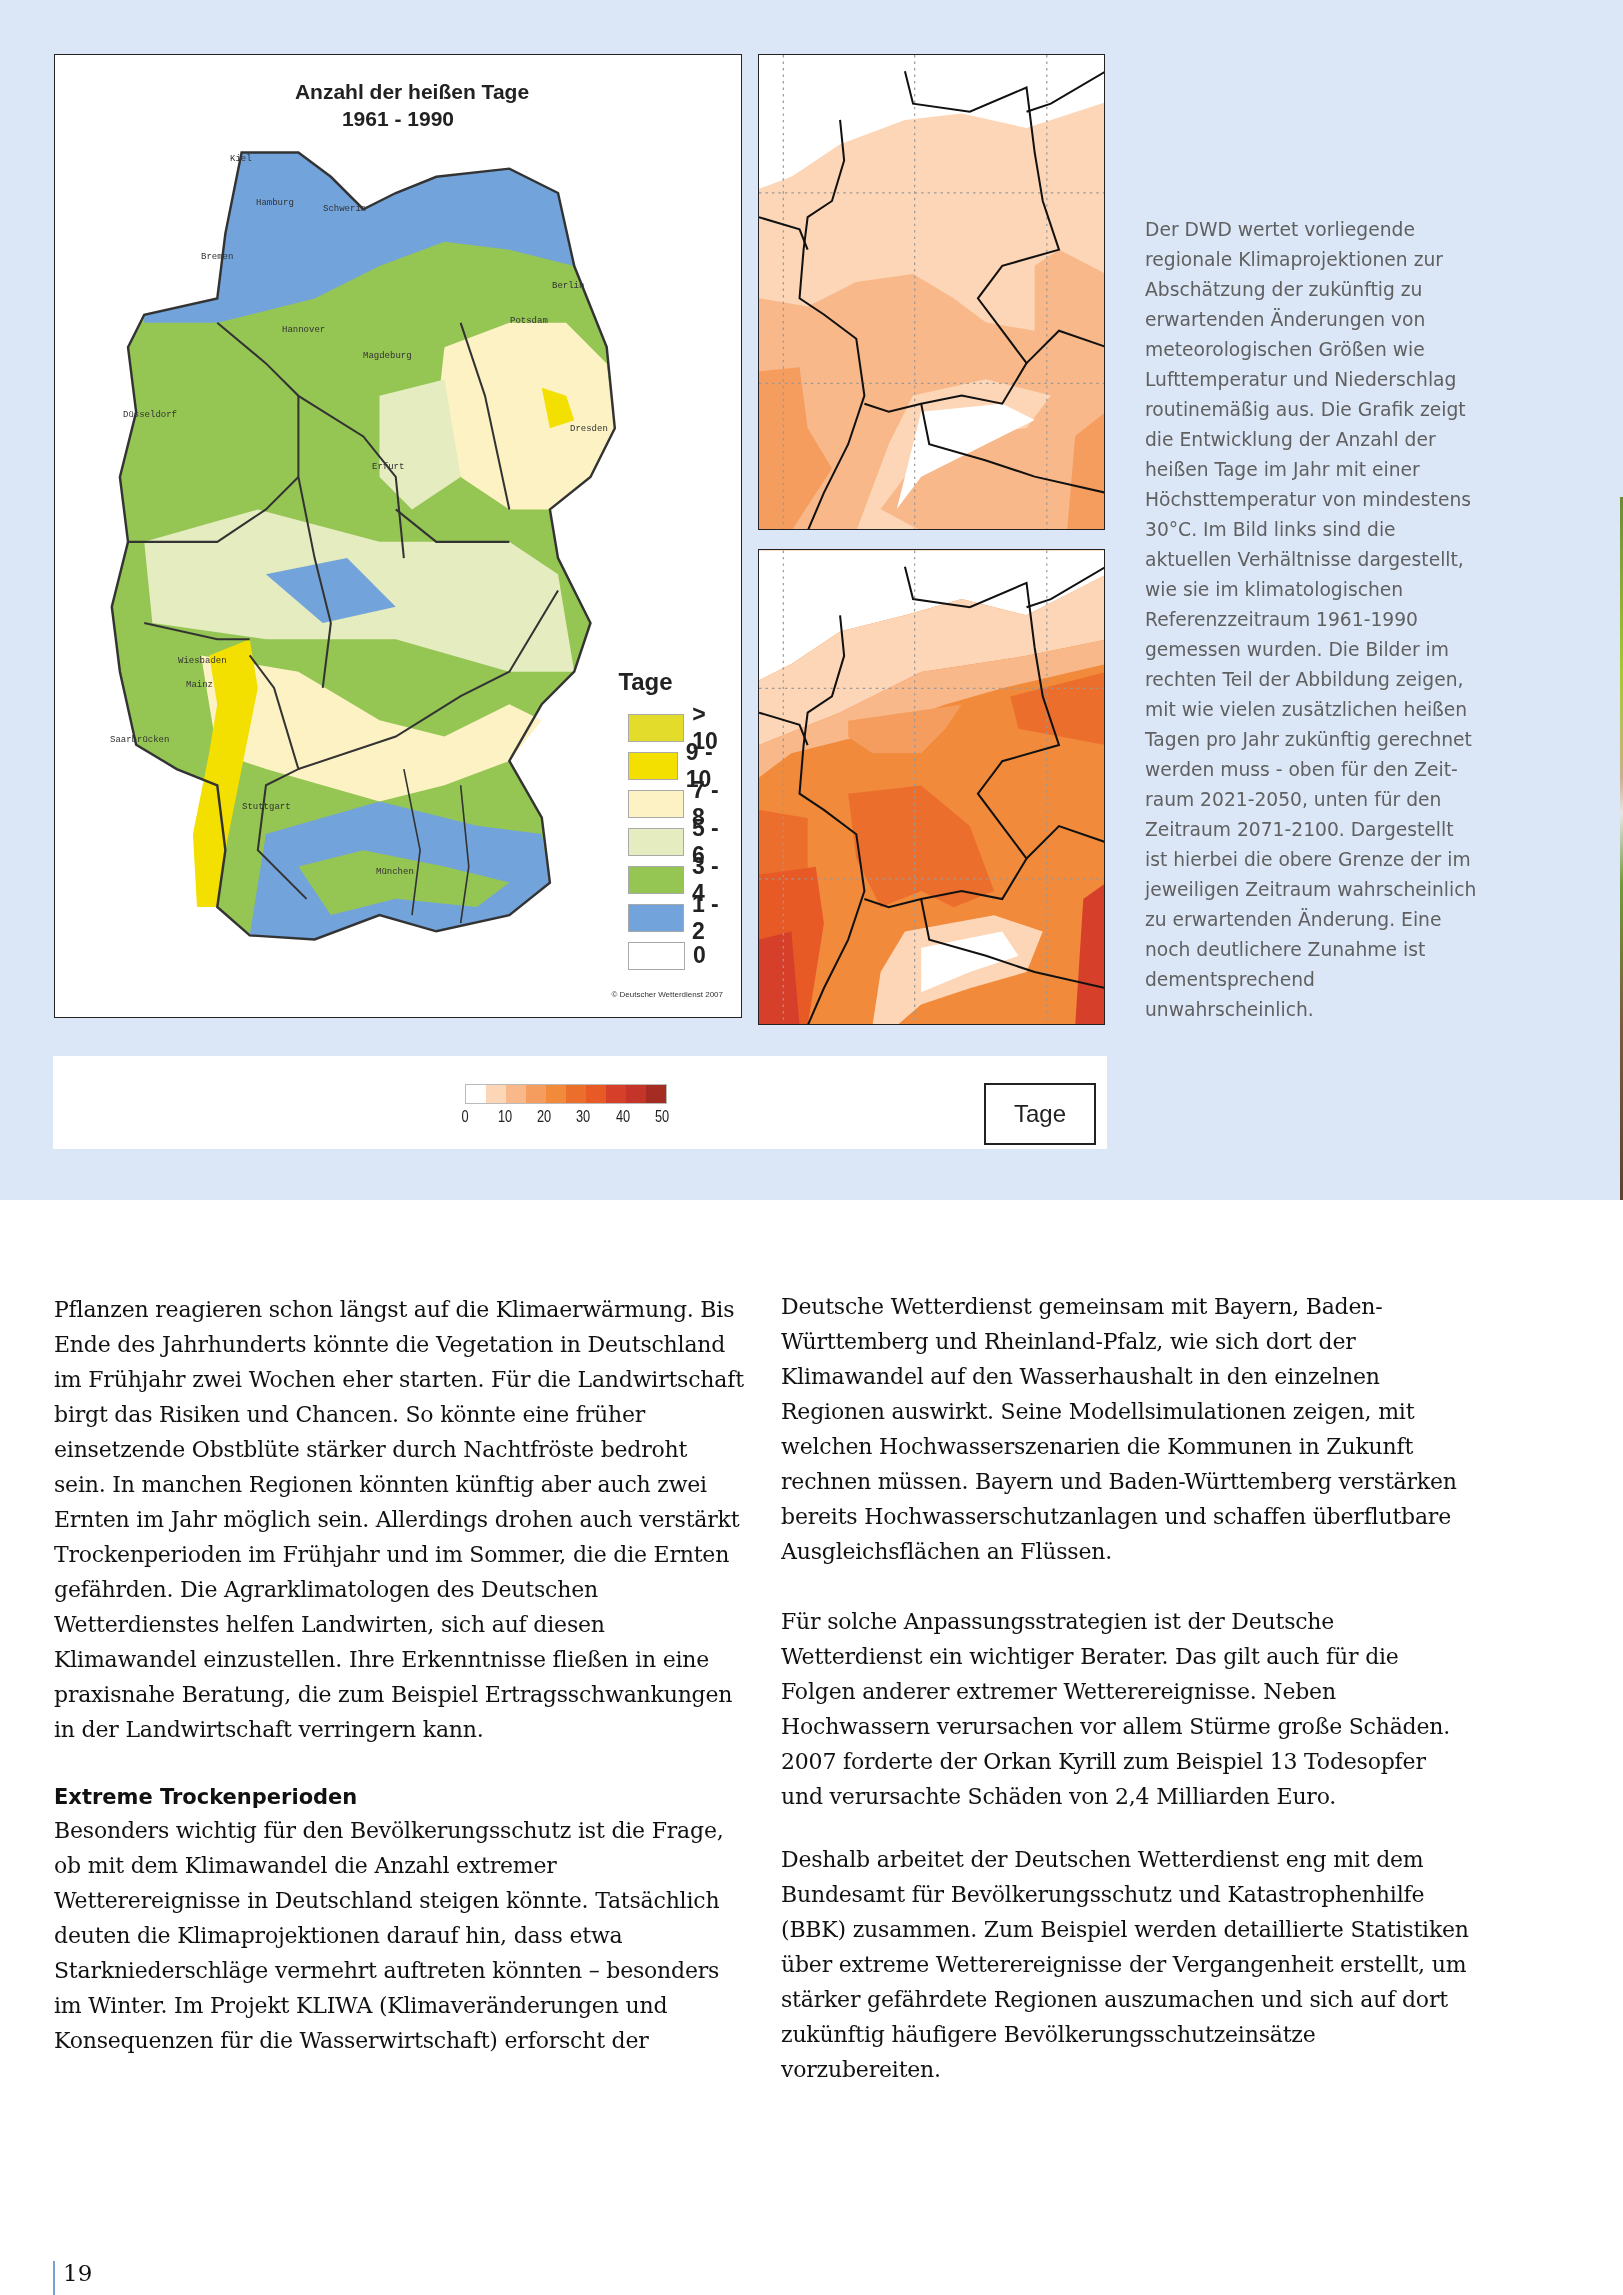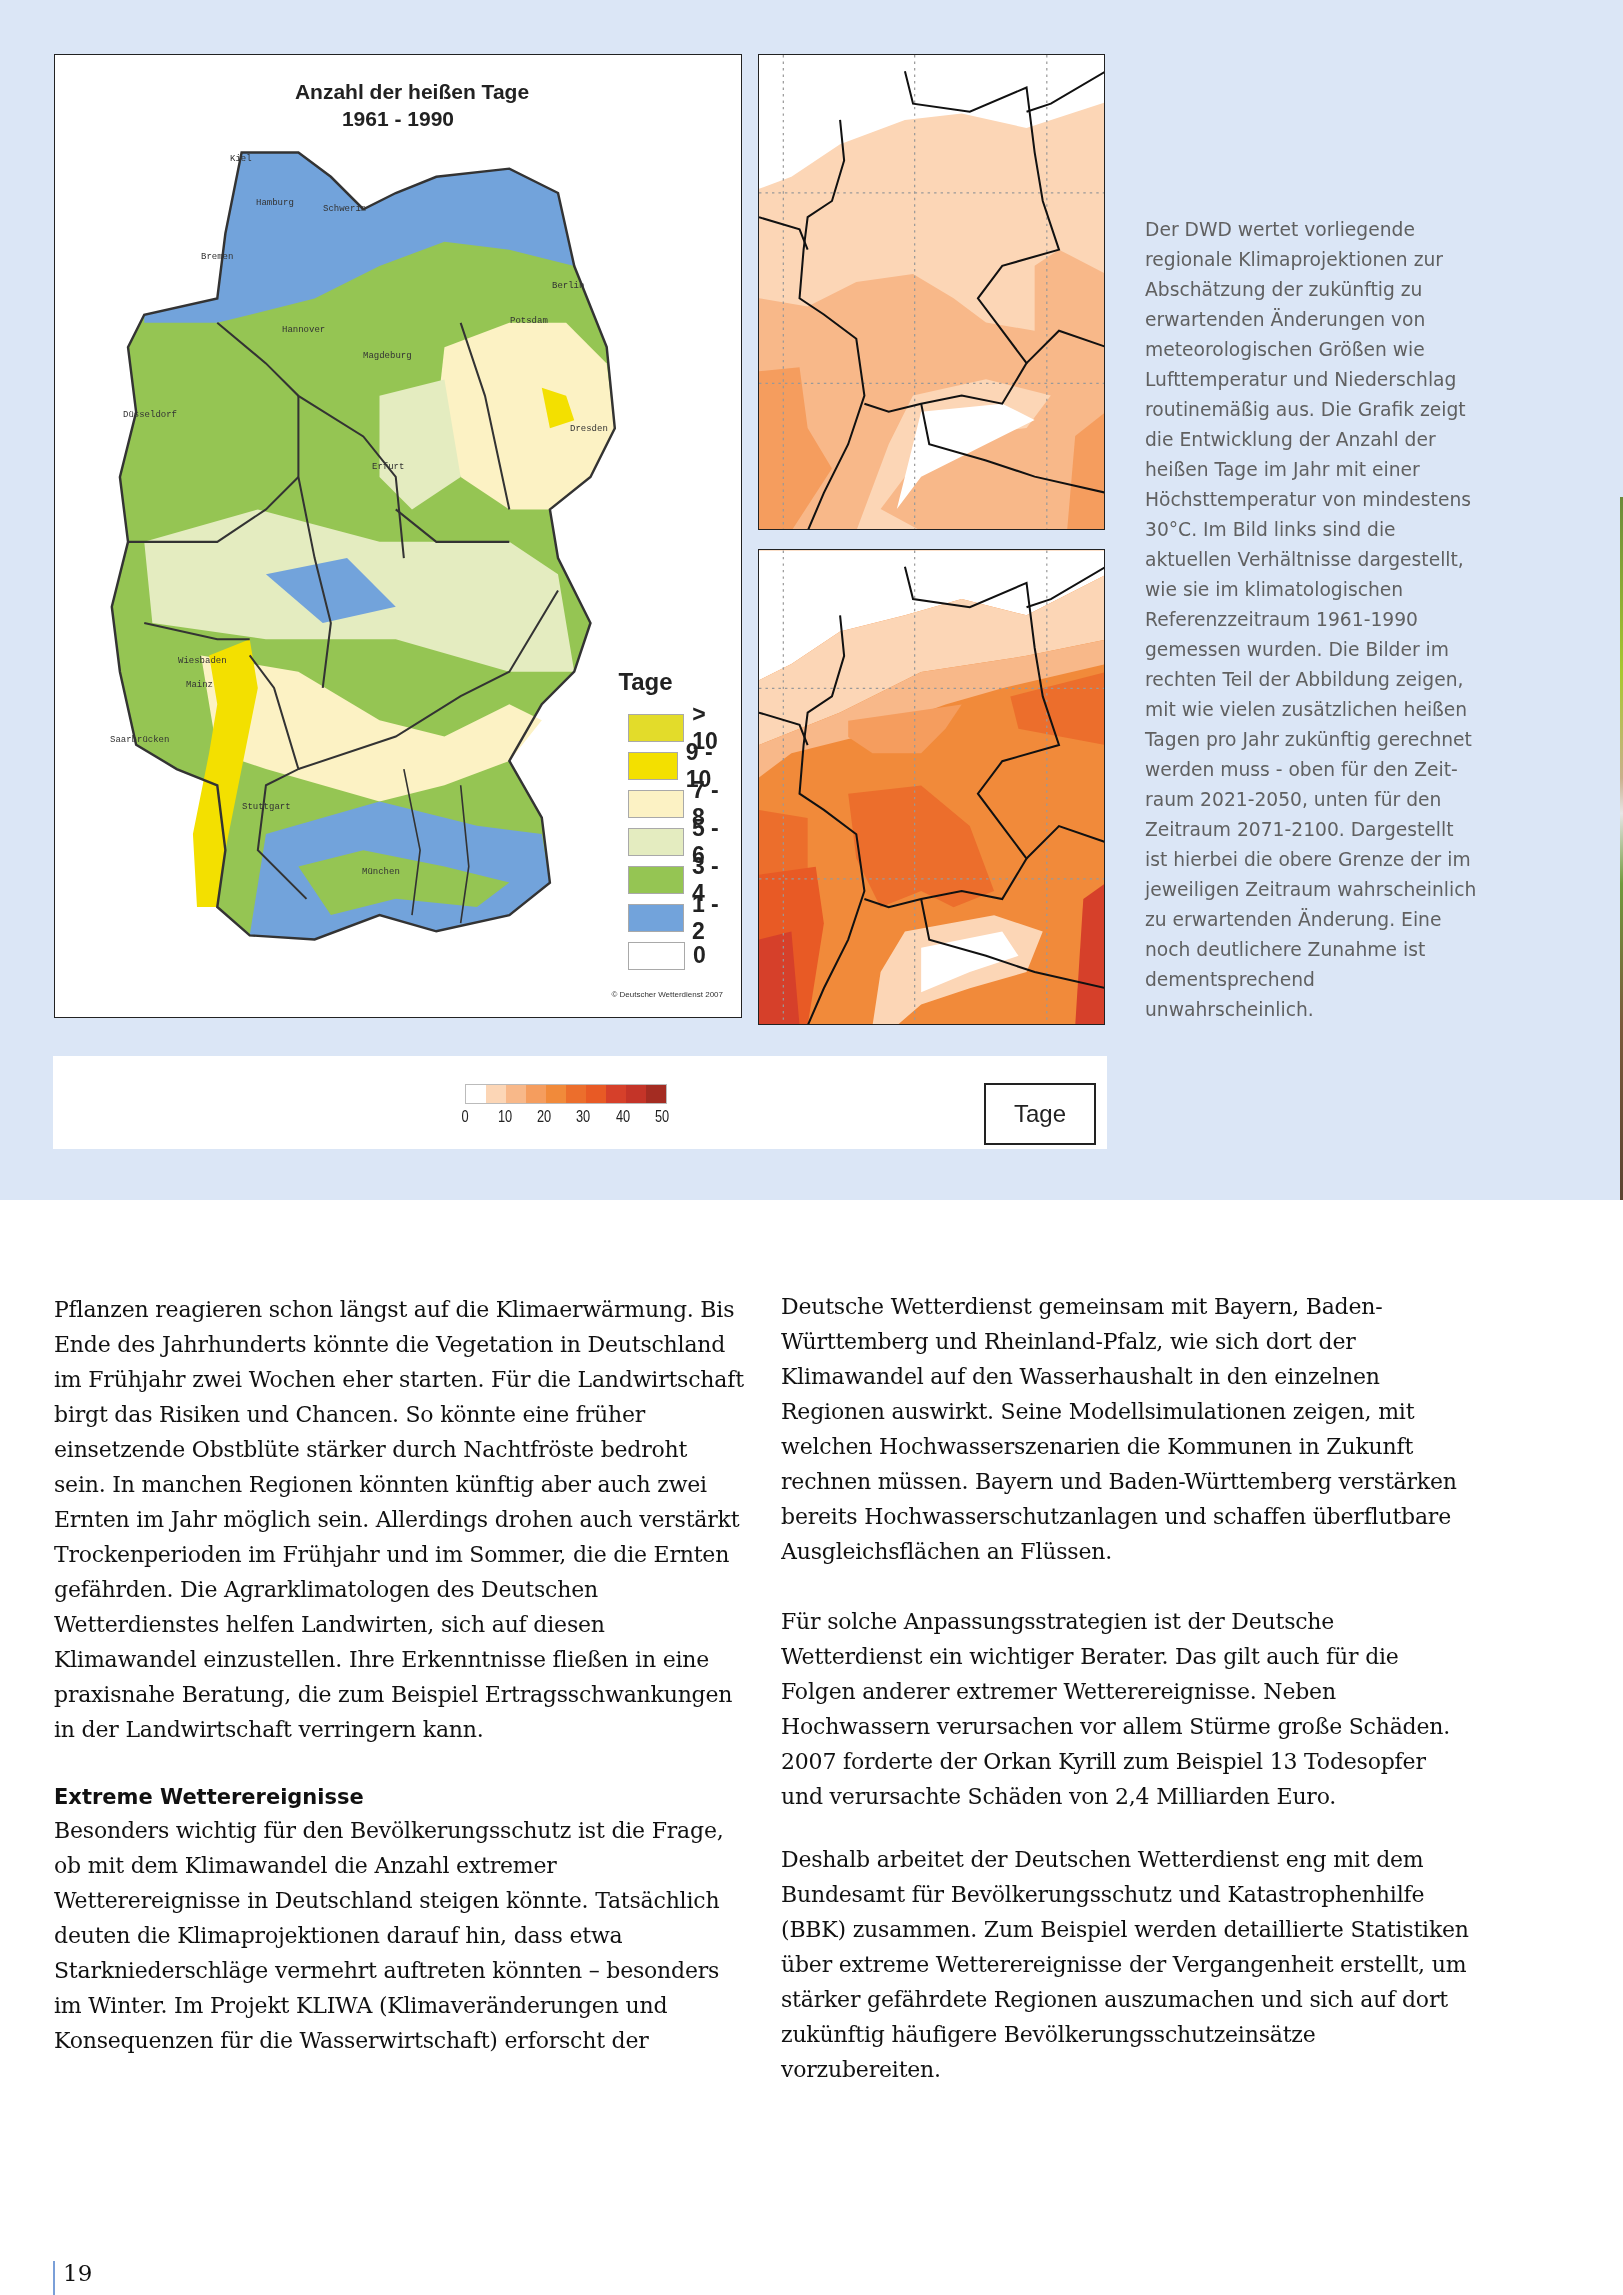--- a/index.html
+++ b/index.html
@@ -106,21 +106,21 @@
   <span class="city" style="left:455px;top:261px">Potsdam</span>
   <span class="city" style="left:227px;top:270px">Hannover</span>
   <span class="city" style="left:308px;top:296px">Magdeburg</span>
   <span class="city" style="left:68px;top:355px">Düsseldorf</span>
   <span class="city" style="left:515px;top:369px">Dresden</span>
   <span class="city" style="left:317px;top:407px">Erfurt</span>
   <span class="city" style="left:123px;top:601px">Wiesbaden</span>
   <span class="city" style="left:131px;top:625px">Mainz</span>
   <span class="city" style="left:55px;top:680px">Saarbrücken</span>
   <span class="city" style="left:187px;top:747px">Stuttgart</span>
-  <span class="city" style="left:307px;top:812px">München</span>
+  <span class="city" style="left:321px;top:812px">München</span>
 
   <div class="legend">
     <div class="legend-title">Tage</div>
     <div class="legend-row">
         <div class="legend-swatch" style="background:#e3dc2a"></div>
         <span class="legend-label">&gt; 10</span>
       </div>
     <div class="legend-row">
         <div class="legend-swatch" style="background:#f3e000"></div>
         <span class="legend-label">9 - 10</span>
@@ -233,21 +233,21 @@
   <div class="scale-unit">Tage</div>
 </div>
 
 <div class="caption">
   <div class="caption-body">Der DWD wertet vorliegende regionale Klimaprojektionen zur Abschätzung der zukünftig zu erwartenden Änderungen von meteorologischen Größen wie Lufttemperatur und Nieder­schlag routinemäßig aus. Die Grafik zeigt die Entwicklung der Anzahl der heißen Tage im Jahr mit einer Höchsttemperatur von mindestens 30°C. Im Bild links sind die aktuellen Verhältnisse dargestellt, wie sie im klima­tologischen Referenzzeitraum 1961-1990 gemessen wurden. Die Bilder im rechten Teil der Abbildung zeigen, mit wie vielen zusätzlichen heißen Tagen pro Jahr zukünftig gerechnet wer­den muss - oben für den Zeit­raum 2021-2050, unten für den Zeitraum 2071-2100. Dargestellt ist hierbei die obere Grenze der im jeweiligen Zeitraum wahrscheinlich zu erwartenden Änderung. Eine noch deutlichere Zunahme ist dementsprechend unwahrscheinlich.</div>
 </div>
 
 <div class="col col-left">
   <div class="para">Pflanzen reagieren schon längst auf die Klimaerwär­mung. Bis Ende des Jahrhunderts könnte die Vegetation in Deutschland im Frühjahr zwei Wochen eher starten. Für die Landwirtschaft birgt das Risiken und Chancen. So könnte eine früher einsetzende Obstblüte stärker durch Nachtfröste bedroht sein. In manchen Regionen könnten künftig aber auch zwei Ernten im Jahr möglich sein. Allerdings drohen auch verstärkt Trockenperioden im Frühjahr und im Sommer, die die Ernten gefährden. Die Agrarklimatologen des Deutschen Wetterdienstes helfen Landwirten, sich auf diesen Klimawandel ein­zustellen. Ihre Erkenntnisse fließen in eine praxisnahe Beratung, die zum Beispiel Ertragsschwankungen in der Landwirtschaft verringern kann.</div>
   <div class="gap-lg"></div>
-  <div class="heading">Extreme Wetterereignisse</div>
+  <div class="heading">Extreme Trockenperioden</div>
   <div class="para" id="s2para" style="height:248px; overflow:hidden;">Besonders wichtig für den Bevölkerungsschutz ist die Frage, ob mit dem Klimawandel die Anzahl extre­mer Wetterereignisse in Deutschland steigen könnte. Tatsächlich deuten die Klimaprojektionen darauf hin, dass etwa Starkniederschläge vermehrt auftreten könnten – besonders im Winter. Im Projekt KLIWA (Klimaveränderungen und Konsequenzen für die Was­serwirtschaft) erforscht der Deutsche Wetterdienst gemeinsam mit Bayern, Baden-Württemberg und Rheinland-Pfalz, wie sich dort der Klimawandel auf den Wasserhaushalt in den einzelnen Regionen aus­wirkt. Seine Modellsimulationen zeigen, mit welchen Hochwasserszenarien die Kommunen in Zukunft rech­nen müssen. Bayern und Baden-Württemberg verstär­ken bereits Hochwasserschutzanlagen und schaffen überflutbare Ausgleichsflächen an Flüssen.</div>
 </div>
 
 <div class="col col-right">
   <div class="para" id="s2cont" style="height:284px; overflow:hidden; position:relative;">
       <div style="position: absolute; top: -248px; width: 690px;">Besonders wichtig für den Bevölkerungsschutz ist die Frage, ob mit dem Klimawandel die Anzahl extre­mer Wetterereignisse in Deutschland steigen könnte. Tatsächlich deuten die Klimaprojektionen darauf hin, dass etwa Starkniederschläge vermehrt auftreten könnten – besonders im Winter. Im Projekt KLIWA (Klimaveränderungen und Konsequenzen für die Was­serwirtschaft) erforscht der Deutsche Wetterdienst gemeinsam mit Bayern, Baden-Württemberg und Rheinland-Pfalz, wie sich dort der Klimawandel auf den Wasserhaushalt in den einzelnen Regionen aus­wirkt. Seine Modellsimulationen zeigen, mit welchen Hochwasserszenarien die Kommunen in Zukunft rech­nen müssen. Bayern und Baden-Württemberg verstär­ken bereits Hochwasserschutzanlagen und schaffen überflutbare Ausgleichsflächen an Flüssen.</div>
     </div>
   <div class="gap-md"></div>
   <div class="para">Für solche Anpassungsstrategien ist der Deutsche Wetterdienst ein wichtiger Berater. Das gilt auch für die Folgen anderer extremer Wetterereignisse. Neben Hochwassern verursachen vor allem Stürme große Schäden. 2007 forderte der Orkan Kyrill zum Beispiel 13 Todesopfer und verursachte Schäden von 2,4 Milliarden Euro.</div>
   <div class="gap-md"></div>

